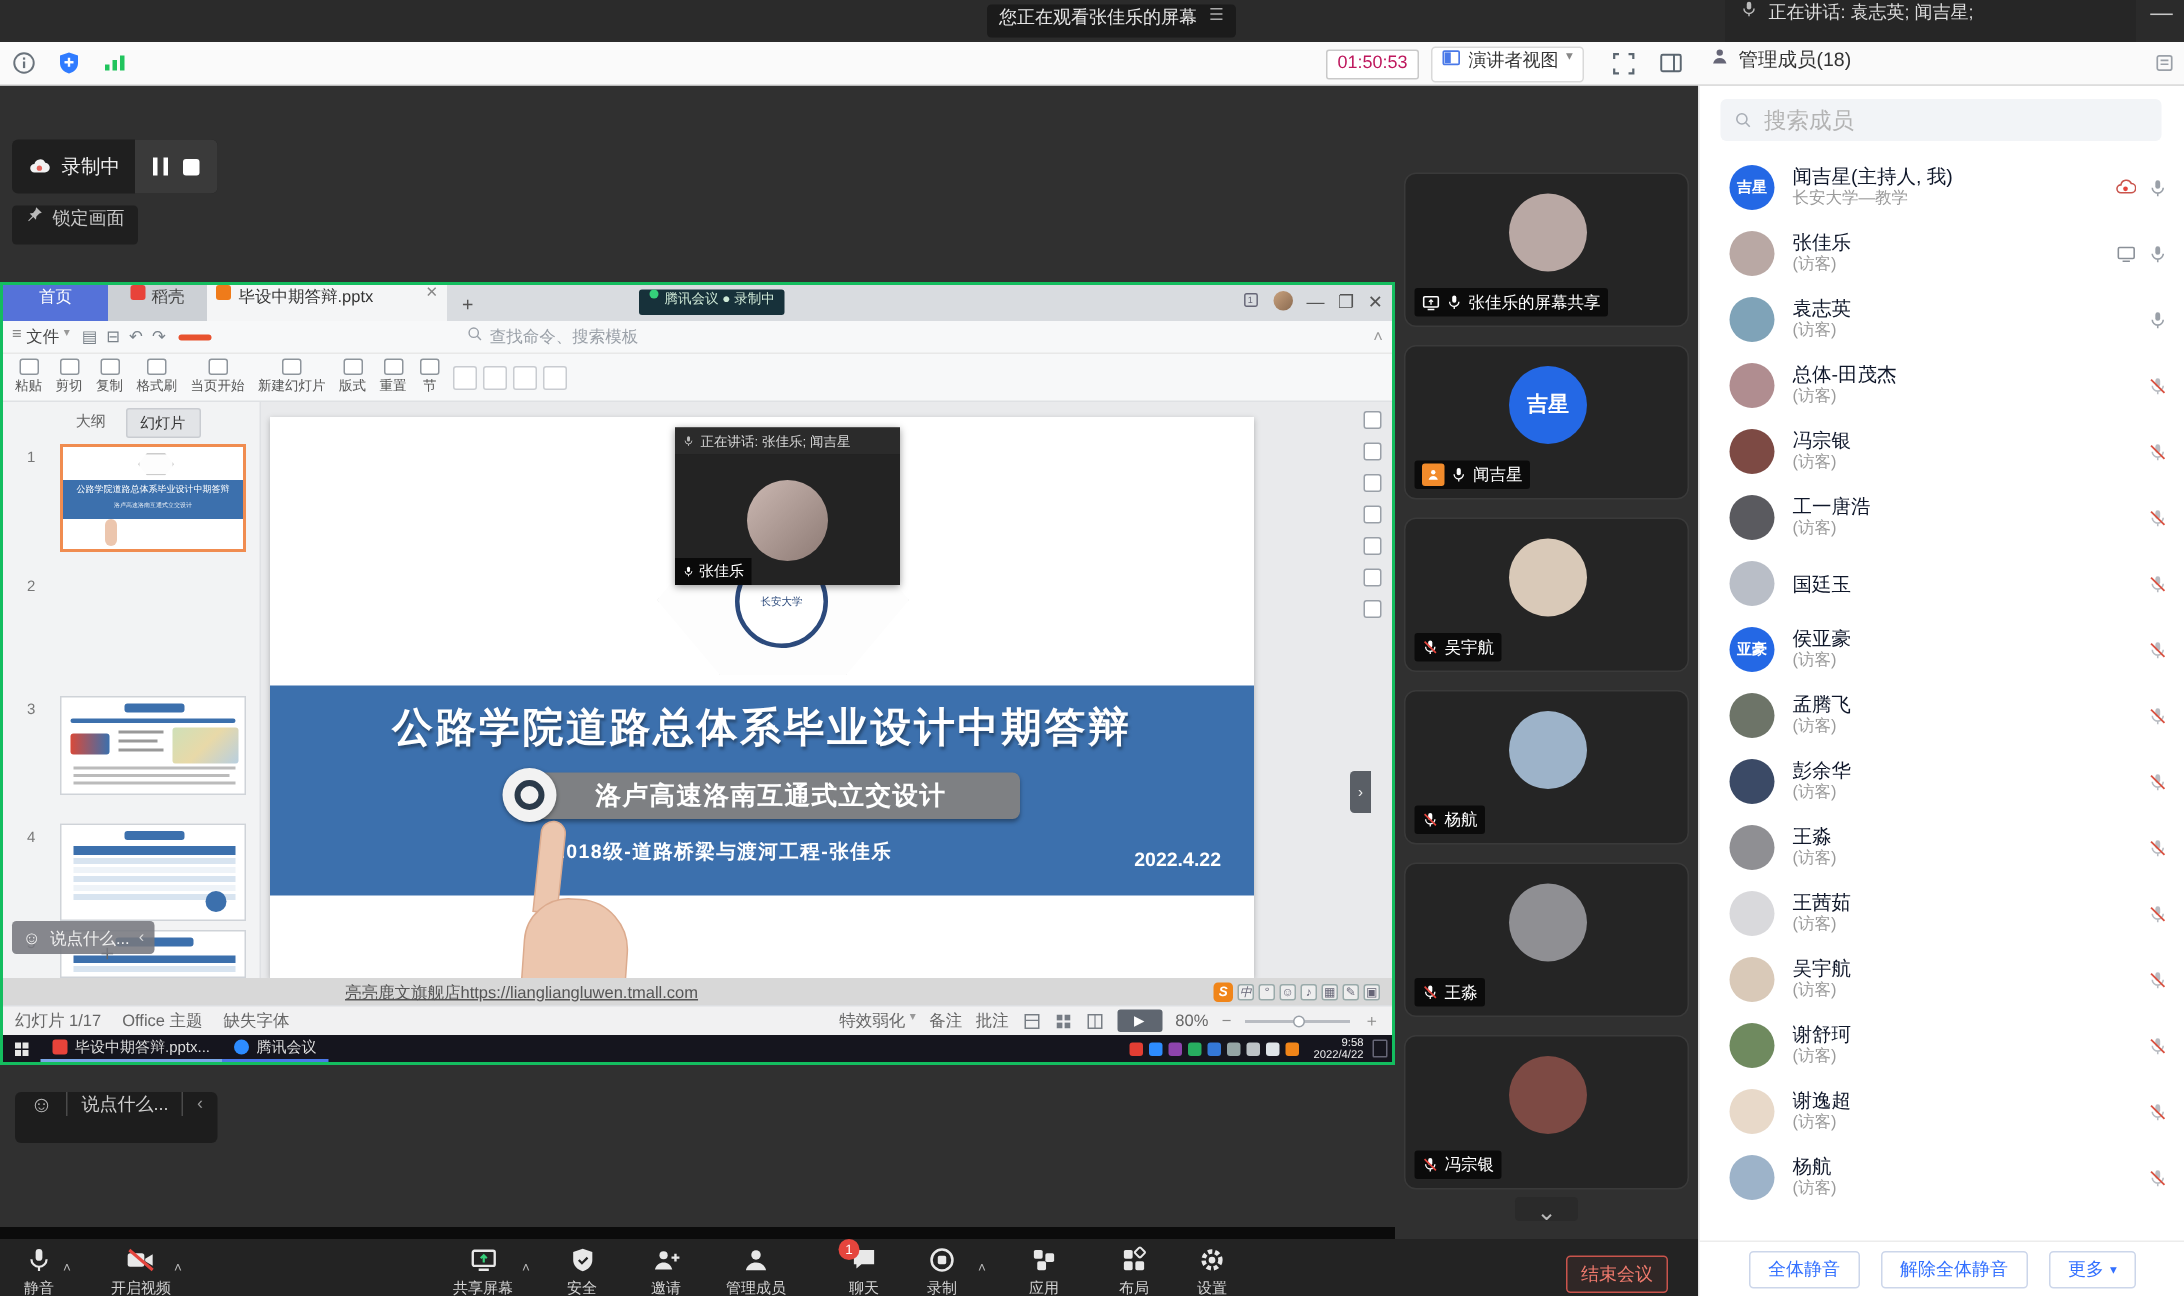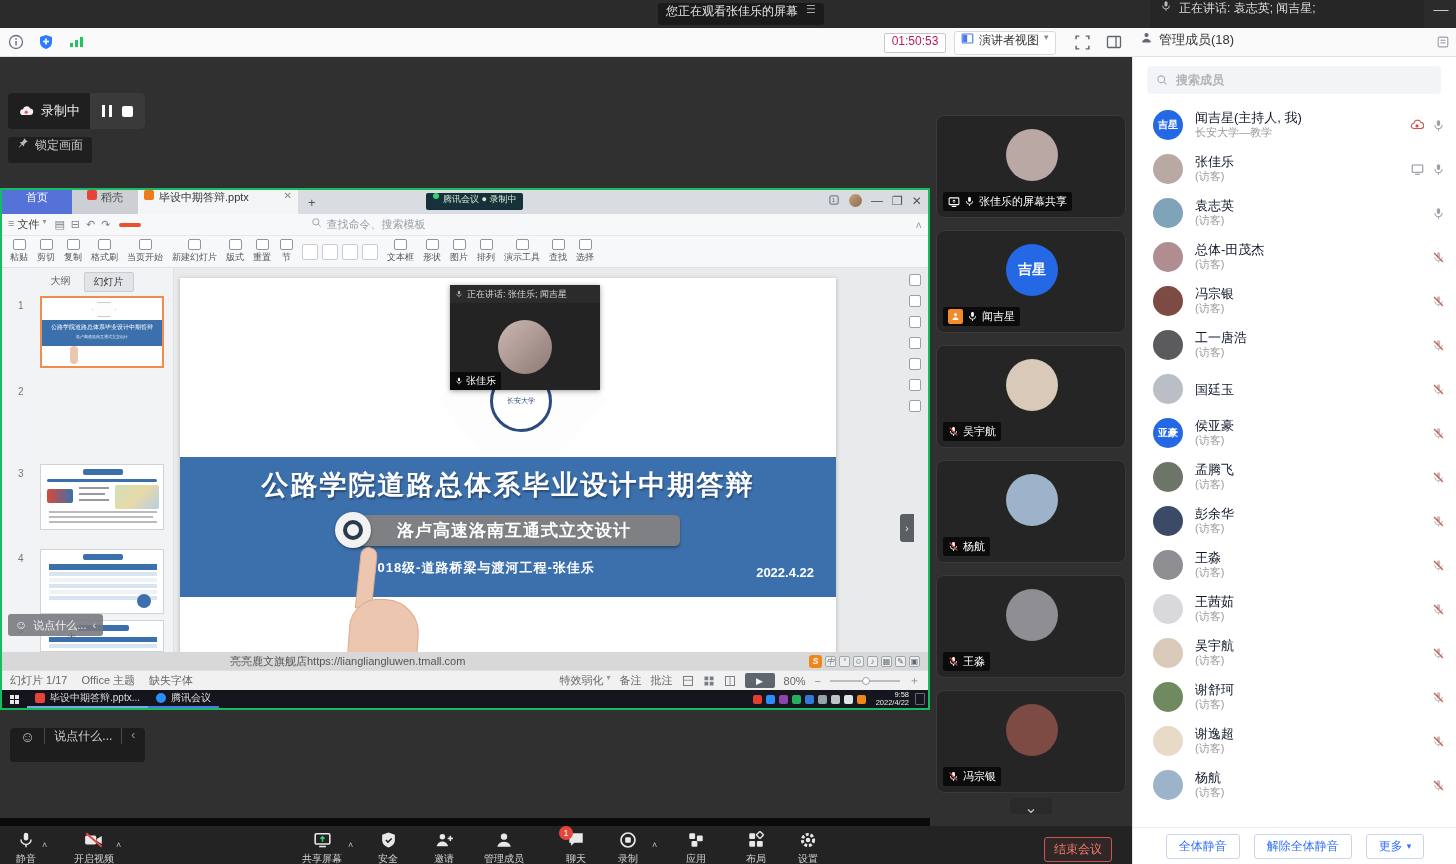--- a/index.html
+++ b/index.html
@@ -18,21 +18,21 @@
   
   .toolbar{left:0;top:28px;width:1456px;height:29px;background:#fafafa;border-bottom:1px solid #e2e2e2;}
   .tb-ic{top:34px;color:#5b6670;}
   .timer{left:884px;top:33px;width:62px;height:20px;border:1px solid #c9c9c9;border-radius:2px;font-size:12px;color:#be185d;justify-content:center;background:#fff;}
   .viewmode{left:954px;top:31px;height:24px;gap:5px;font-size:12px;color:#333;padding:0 6px;border:1px solid #d9d9d9;border-radius:3px;background:#fff;}
   .members-hd{left:1140px;top:31px;height:24px;gap:6px;font-size:13px;color:#333;}
 
   
   .panel{left:1132px;top:57px;width:324px;height:807px;background:#fff;border-left:1px solid #e4e4e4;}
   .search-box{position:absolute;left:14px;top:9px;width:294px;height:28px;background:#f2f4f7;border-radius:4px;display:flex;align-items:center;gap:6px;padding:0 9px;}
-  .search-box input{border:0;outline:0;background:transparent;font-size:12px;color:#404040;width:240px;font-weight:bold;}
+  .search-box input{border:0;outline:0;background:transparent;font-size:15px;color:#404040;width:240px;}
   .search-box input::placeholder{color:#b3b3b3;}
   .p-list{position:absolute;left:0;top:46px;width:324px;height:724px;overflow:hidden;}
   .p-row{display:flex;align-items:center;padding:7px 12px 7px 20px;gap:12px;}
   .p-avatar{width:30px;height:30px;border-radius:50%;background:#9aa;flex:0 0 30px;display:flex;align-items:center;justify-content:center;overflow:hidden;}
   .p-avatar b{color:#fff;font-size:10px;font-weight:bold;}
   .p-avatar b:empty{display:none;}
   .p-names{flex:1;display:flex;flex-direction:column;line-height:15px;min-width:0;}
   .p-name{font-size:13px;color:#0f172a;white-space:nowrap;}
   .p-sub{font-size:11px;color:#9b9b9b;}
   .p-icons{display:flex;gap:8px;align-items:center;color:#b9bcc2;}
@@ -663,50 +663,20 @@
             <i class="rt-ic"></i>
             <u class="rt-lb">节</u>
           </span>
         </span>
       <span style="display:flex;gap:4px;">
           <span class="rletter"></span>
           <span class="rletter"></span>
           <span class="rletter"></span>
           <span class="rletter"></span>
         </span>
-      <span style="display:flex;gap:9px;">
-          <span class="rtool">
-            <i class="rt-ic"></i>
-            <u class="rt-lb">文本框</u>
-          </span>
-          <span class="rtool">
-            <i class="rt-ic"></i>
-            <u class="rt-lb">形状</u>
-          </span>
-          <span class="rtool">
-            <i class="rt-ic"></i>
-            <u class="rt-lb">图片</u>
-          </span>
-          <span class="rtool">
-            <i class="rt-ic"></i>
-            <u class="rt-lb">排列</u>
-          </span>
-          <span class="rtool">
-            <i class="rt-ic"></i>
-            <u class="rt-lb">演示工具</u>
-          </span>
-          <span class="rtool">
-            <i class="rt-ic"></i>
-            <u class="rt-lb">查找</u>
-          </span>
-          <span class="rtool">
-            <i class="rt-ic"></i>
-            <u class="rt-lb">选择</u>
-          </span>
-        </span>
     </div>
 
     <div class="abs wps-body">
 
       <div class="slide-panel">
         <div class="sp-tabs">
           <span class="sp-tab">大纲</span>
           <span class="sp-tab on">幻灯片</span>
         </div>
         <span class="tnum" style="top:32px;">1</span>
@@ -804,21 +774,21 @@
         <i class="mini-ic"></i>
         <i class="mini-ic"></i>
         <i class="mini-ic"></i>
         <i class="mini-ic"></i>
         <i class="mini-ic"></i>
       </div>
       <div class="side-arrow">›</div>
     </div>
 
     <div class="abs ad-bar">
-      <span style="margin-left:228px;">亮亮鹿文旗舰店https://liangliangluwen.tmall.com</span>
+      <span style="margin-left:228px;text-decoration:underline;">亮亮鹿文旗舰店https://liangliangluwen.tmall.com</span>
       <span class="sogou">
         <i class="sg-s">S</i>
         <i class="sg-i">中</i>
         <i class="sg-i">°</i>
         <i class="sg-i">☺</i>
         <i class="sg-i">♪</i>
         <i class="sg-i">▦</i>
         <i class="sg-i">✎</i>
         <i class="sg-i">▣</i>
       </span>

